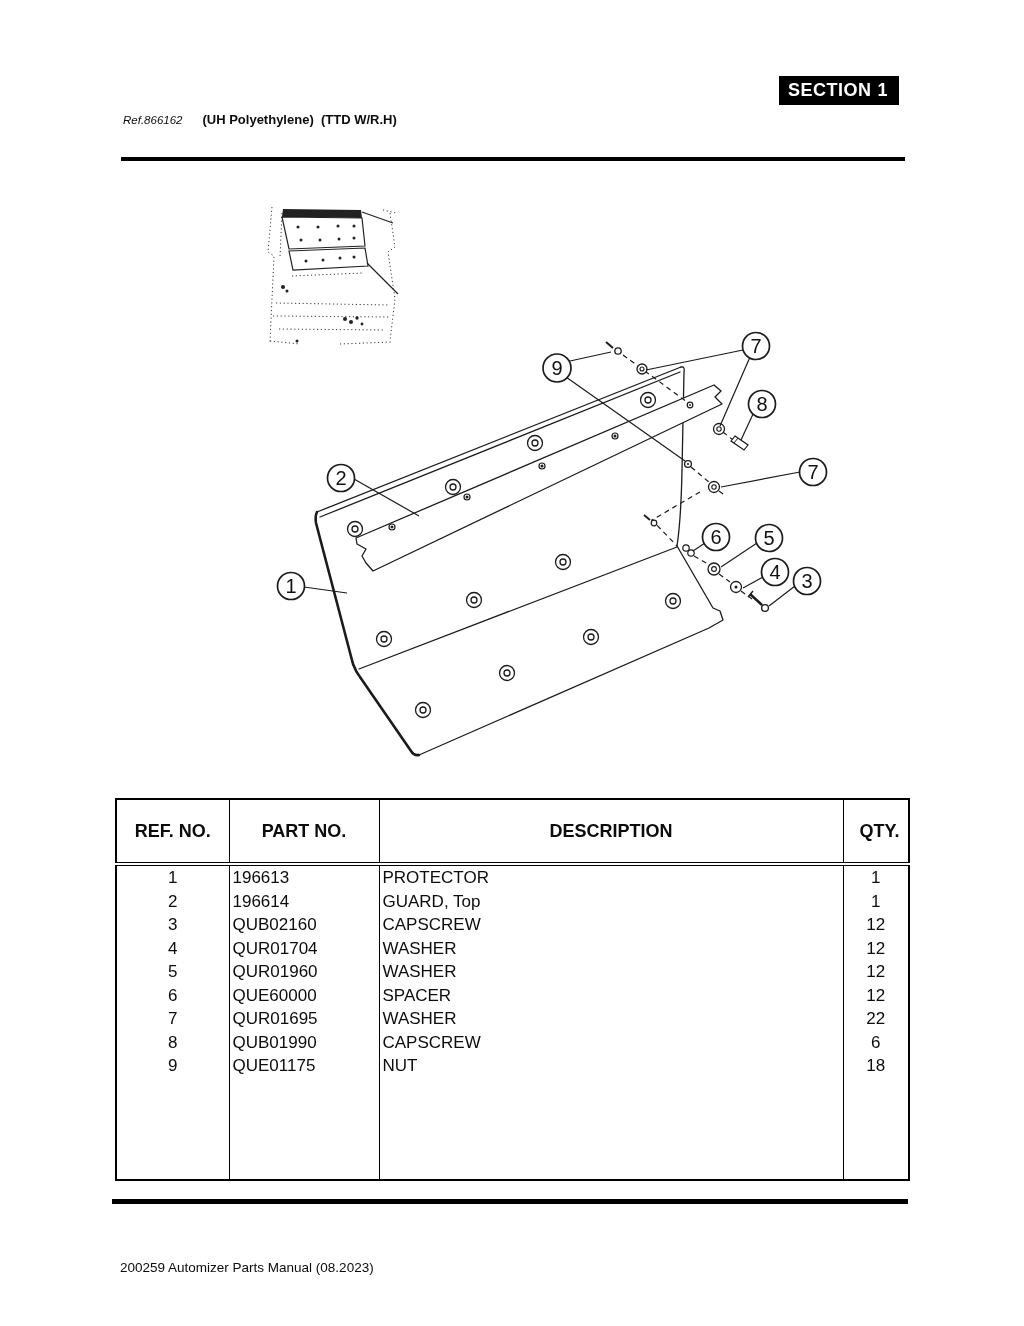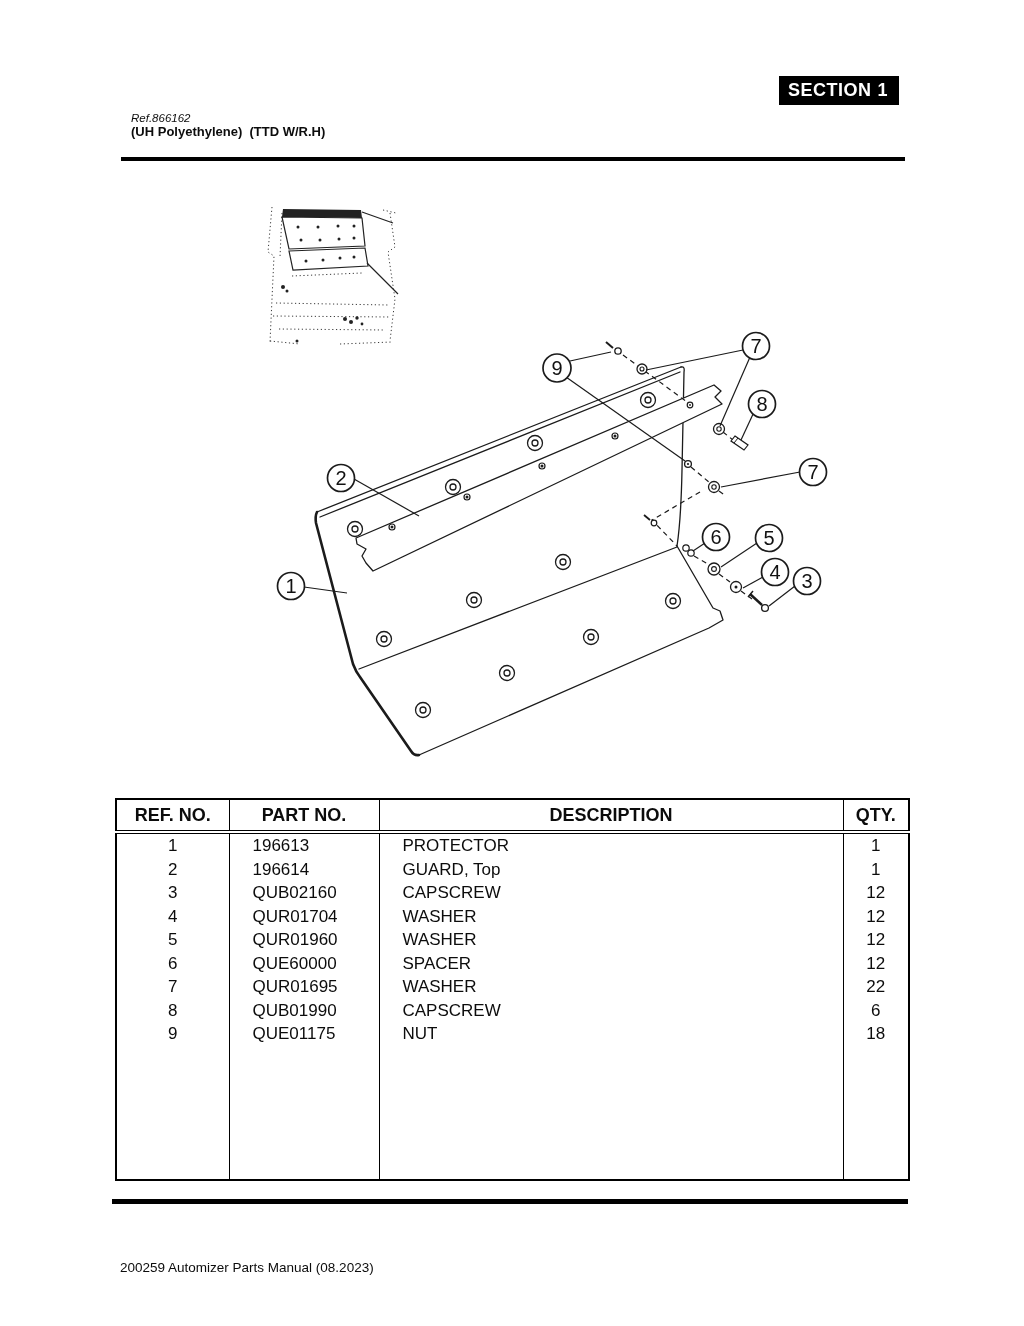--- a/index.html
+++ b/index.html
@@ -11,46 +11,46 @@
   
   .section-box{
     position:absolute;left:779px;top:76px;width:120px;height:29px;
     background:#000;color:#fff;display:flex;align-items:center;
     justify-content:space-between;padding:0 11px 0 9px;box-sizing:border-box;
     font-weight:bold;font-size:18px;letter-spacing:.5px;
   }
   
   .title-row{
     position:absolute;left:123px;top:112px;width:790px;height:36px;
-    display:flex;align-items:baseline;white-space:pre;flex-direction:column;
+    display:flex;align-items:baseline;white-space:pre;
   }
   .ref-label{font-style:italic;font-size:11.5px;}
   .doc-title{font-weight:bold;font-size:28px;letter-spacing:.5px;margin-left:17px;}
-  .doc-title-suffix{font-weight:bold;font-size:13px;margin-left:8px;}
+  .doc-title-suffix{font-weight:bold;font-size:13px;margin-left:20px;}
   .title-rule{position:absolute;left:121px;top:157px;width:784px;height:3.5px;background:#000;}
   
   .diagram{position:absolute;left:110px;top:180px;width:810px;height:615px;}
   
   .table-wrap{position:absolute;left:115px;top:798px;}
   table.parts{
     border-collapse:collapse;table-layout:fixed;width:793px;height:383px;
     border:2px solid #000;font-size:17px;
   }
   table.parts col.c-ref{width:113px;}
   table.parts col.c-part{width:150px;}
   table.parts col.c-desc{width:464px;}
   table.parts col.c-qty{width:66px;}
   table.parts th{
     height:30px;font-size:18px;font-weight:bold;text-align:center;
-    border-bottom:4px double #000;padding:0;
+    border-bottom:4px double #000;padding:16px;
   }
   table.parts th + th, table.parts td + td{border-left:1.5px solid #000;margin-left:38px;}
   table.parts td{height:23.5px;padding:0;vertical-align:middle;line-height:1;}
   table.parts td.ctr{text-align:center;}
-  table.parts td.lft{text-align:left;padding-left:23px;}
+  table.parts td.lft{text-align:left;padding-left:3px;}
   table.parts tr.filler td{height:auto;}
   
   .bottom-rule{position:absolute;left:112px;top:1199px;width:796px;height:4.5px;background:#000;}
   .footer-left{position:absolute;left:120px;top:1260px;font-size:13.5px;}
   .footer-page{position:absolute;left:495px;top:1340px;width:32px;text-align:center;font-size:13.5px;}
 </style>
 </head>
 <body>
 
 <div class="page">

